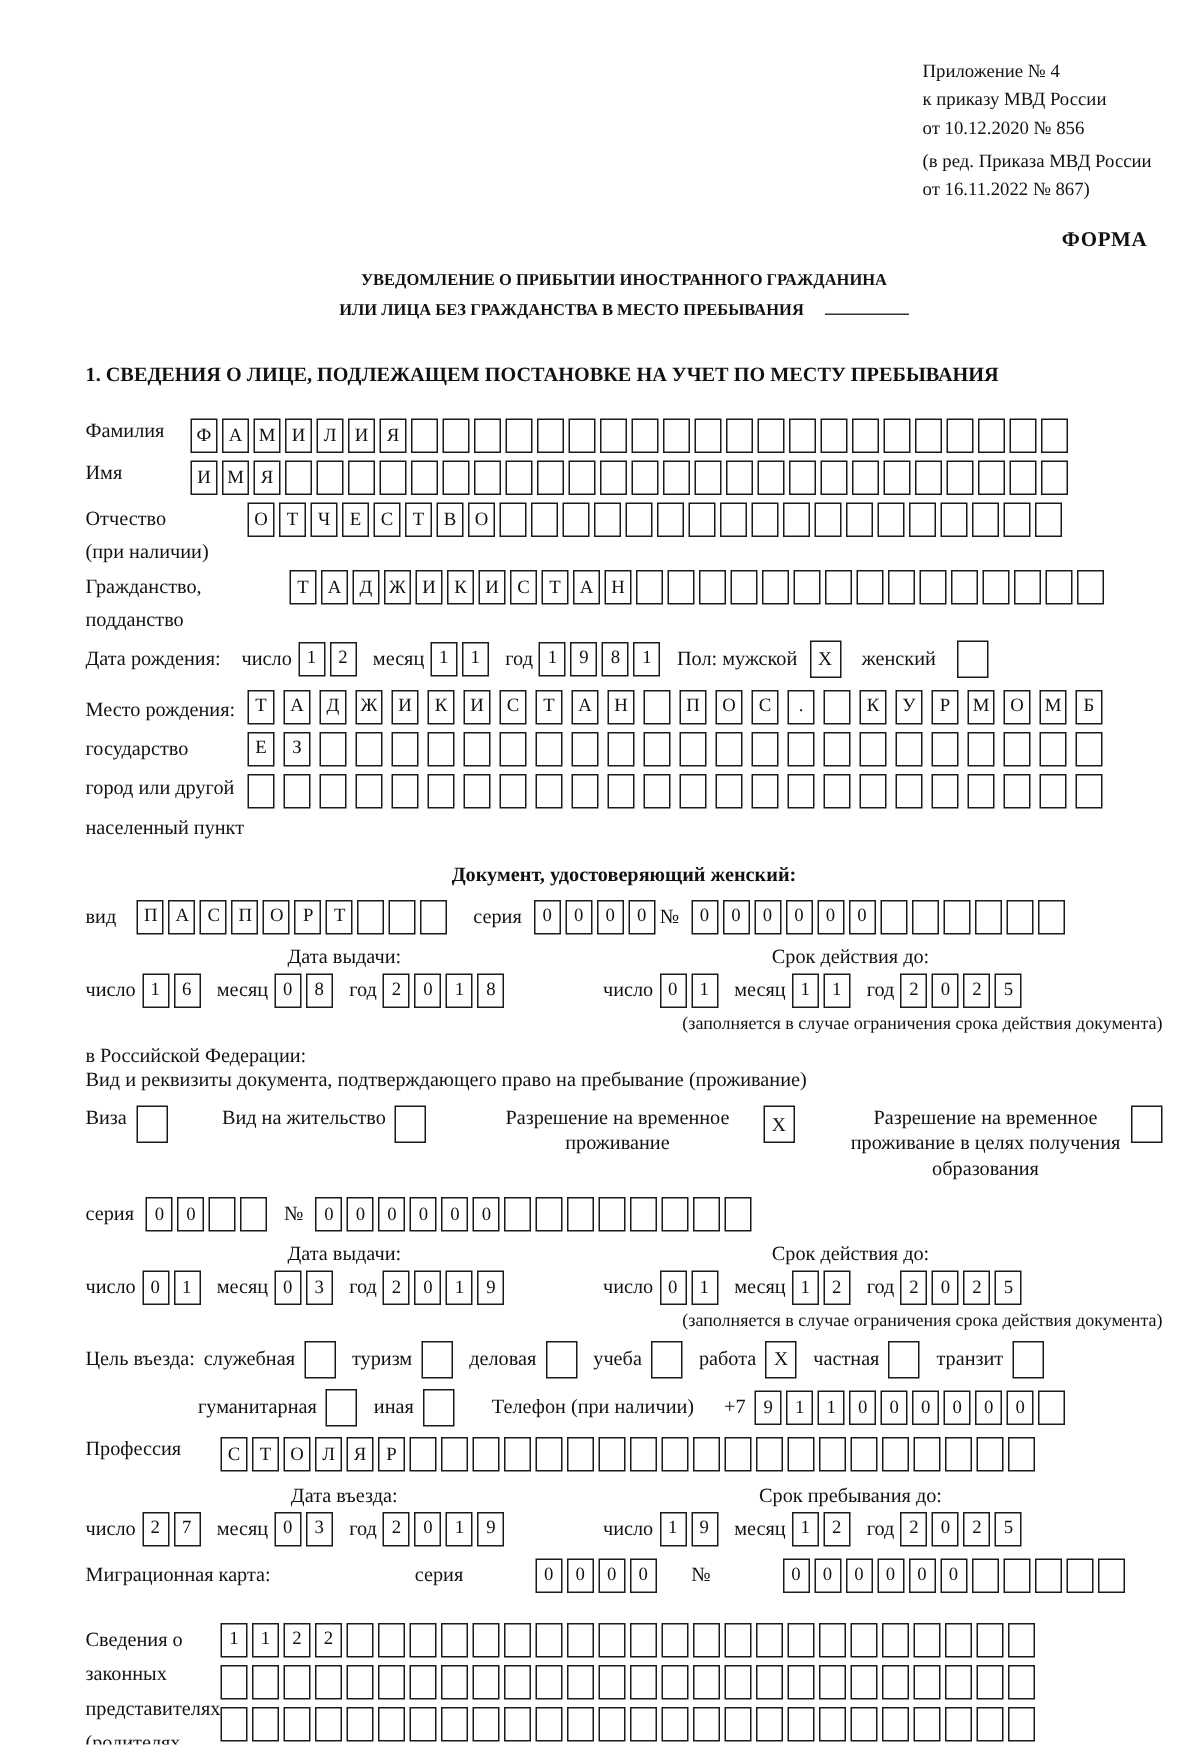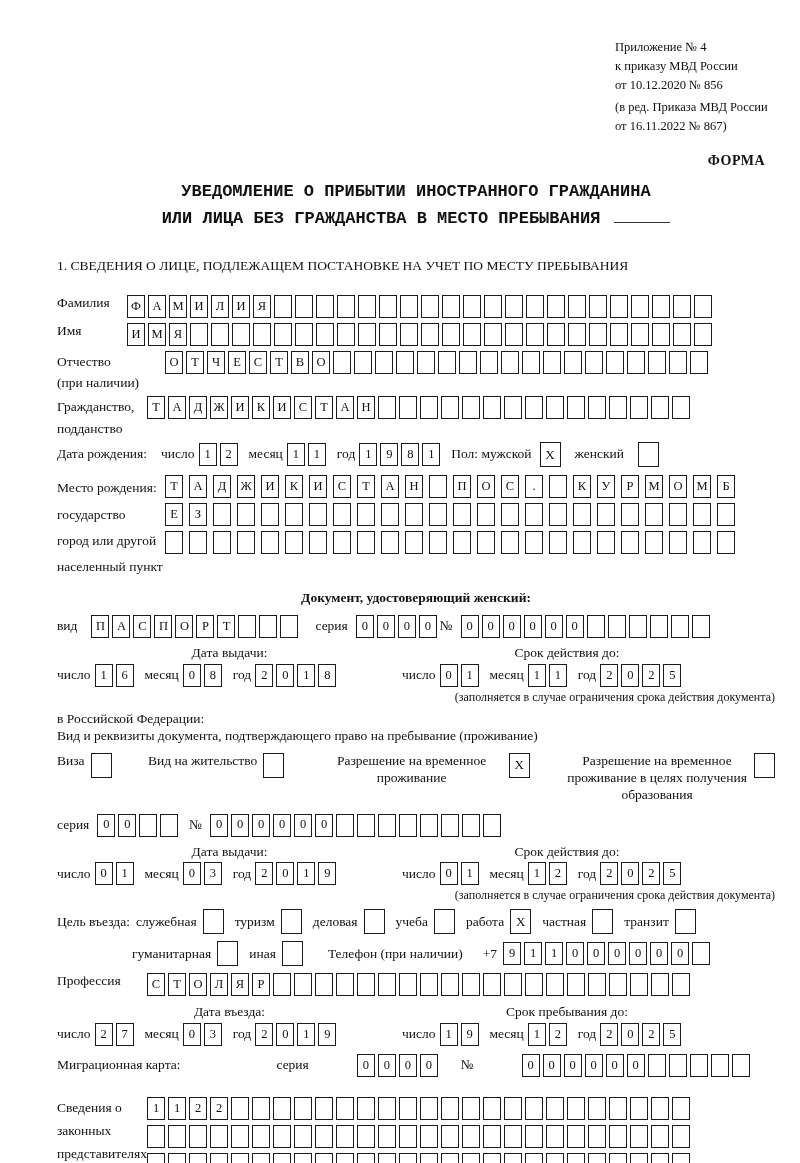--- a/index.html
+++ b/index.html
@@ -8,23 +8,23 @@
     font-family:"Liberation Serif","DejaVu Serif",serif;
     font-size:13.5px;line-height:1.25;overflow:hidden;
   }
   .page{box-sizing:border-box;width:800px;height:843px;padding:38px 25px 0 57px;position:relative;}
 
   
   .appendix{margin-left:558px;font-size:12.5px;line-height:1.5;}
   .appendix .gap{height:4px;}
   .forma{text-align:right;padding-right:10px;font-weight:bold;font-size:14px;margin-top:16px;letter-spacing:.5px;}
 
-  .title{ text-align:center;font-weight:bold;font-size:17px;line-height:1.55;margin-top:10px;font-family:Liberation Mono, monospace;}
+  .title{ text-align:center;font-weight:bold;font-size:11px;line-height:1.55;margin-top:10px;}
   .title-underline{display:inline-block;width:56px;border-bottom:1.6px solid #333;height:13px;margin-left:14px;}
-  .sec1{font-weight:normal;font-size:13.5px;margin-top:26px;margin-bottom:20px;}
+  .sec1{font-weight:bold;font-size:13.5px;margin-top:26px;margin-bottom:20px;}
 
   
   .cells{display:inline-flex;flex-wrap:nowrap;vertical-align:middle;}
   .cell{
     box-sizing:content-box;display:inline-flex;align-items:center;justify-content:center;
     width:16px;height:21px;border:1.6px solid #1b1b1b;margin-right:3px;
     font-size:12.5px;background:#fff;
   }
   .g6 .cell{margin-right:6px;}
   .checkbox{
@@ -190,21 +190,21 @@
         <span class="cell"></span>
         <span class="cell"></span>
         <span class="cell"></span>
         <span class="cell"></span>
         <span class="cell"></span>
         <span class="cell"></span>
         <span class="cell"></span>
       </div>
   </div>
 
-  <div class="row" style="margin-bottom:3px;">
+  <div class="row" style="margin-bottom:3px;gap:46px;">
     <div class="lbl w90">
       <div class="l2">Гражданство,</div>
       <div class="l2">подданство</div>
     </div>
     <div class="cells">
         <span class="cell">Т</span>
         <span class="cell">А</span>
         <span class="cell">Д</span>
         <span class="cell">Ж</span>
         <span class="cell">И</span>

